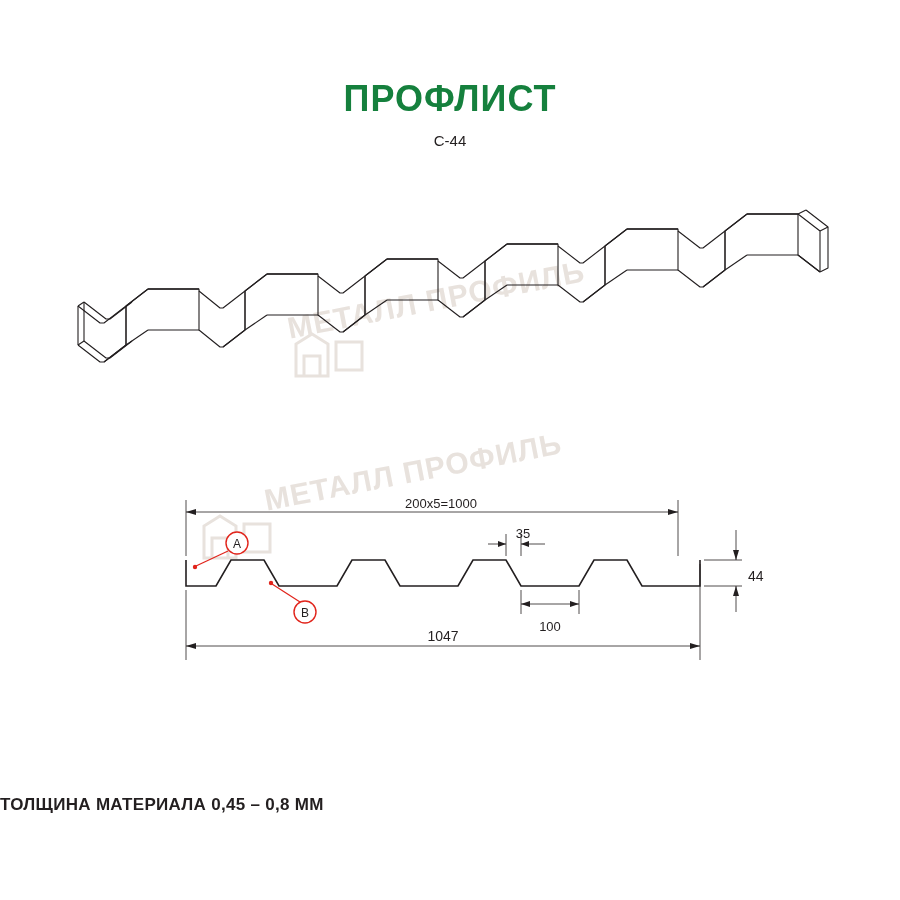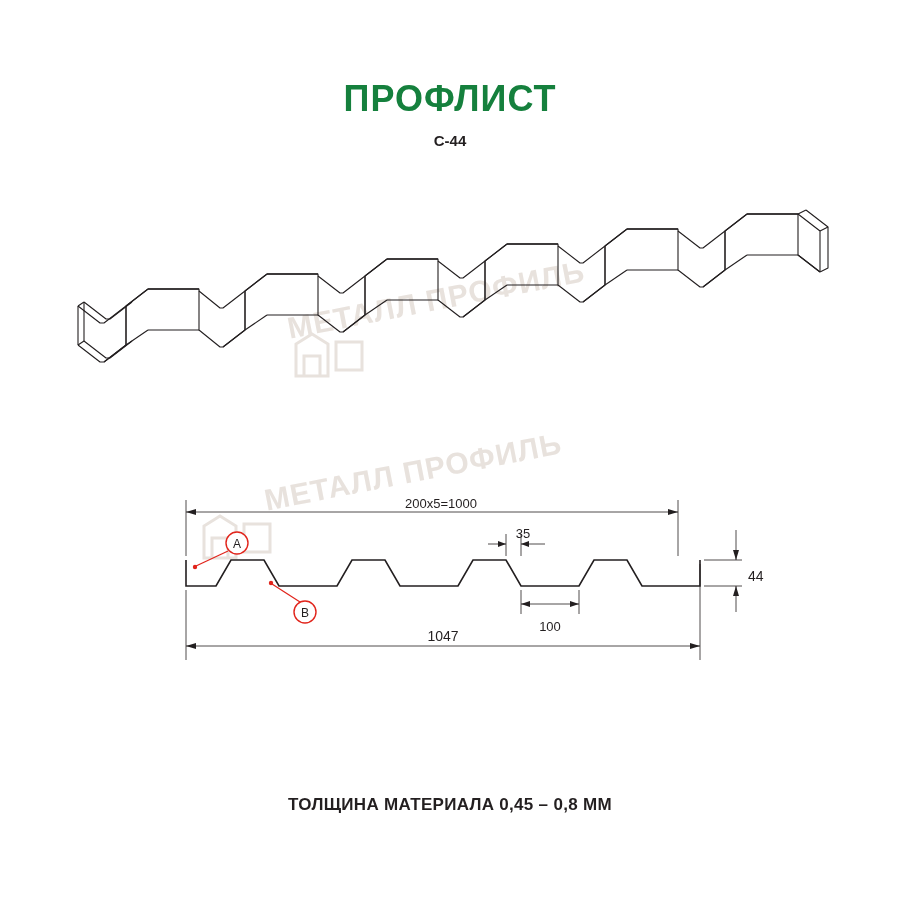--- a/index.html
+++ b/index.html
@@ -30,29 +30,28 @@
     letter-spacing: 1px;
     color: #15803d;
   }
   .subtitle {
     position: absolute;
     top: 132px;
     left: 0;
     width: 900px;
     text-align: center;
     font-size: 15px;
-    font-weight: bold;
+    font-weight: normal;
     color: #231f20;
   }
   .footnote {
     position: absolute;
     top: 795px;
     left: 0;
     width: 900px;
-    text-align: center;
     font-size: 17px;
     font-weight: bold;
     letter-spacing: 0.3px;
     color: #231f20;
   }
   .wm {
     position: absolute;
     font-family: "Liberation Sans", sans-serif;
     font-weight: bold;
     color: #e8e2dd;

